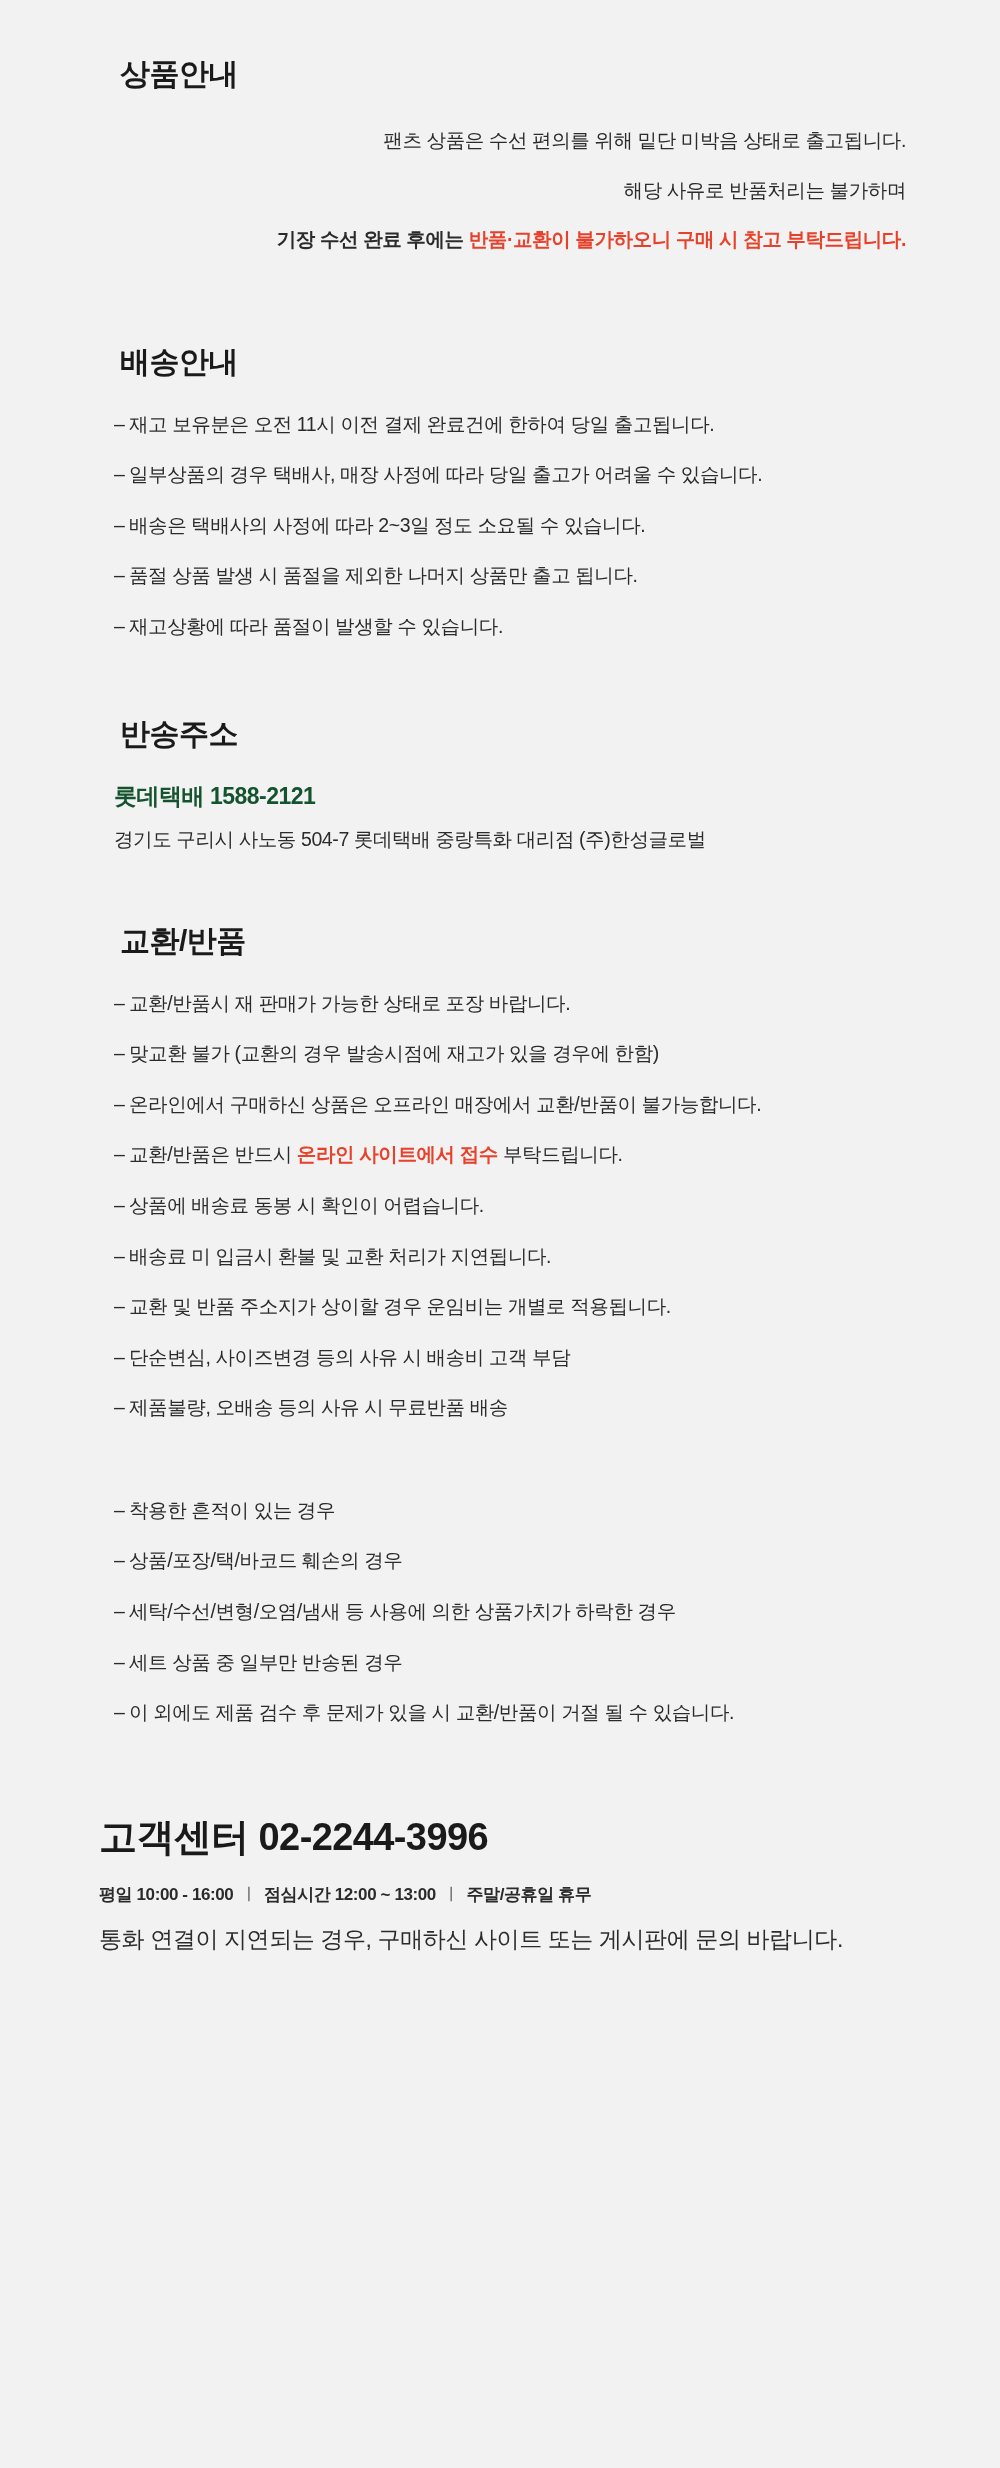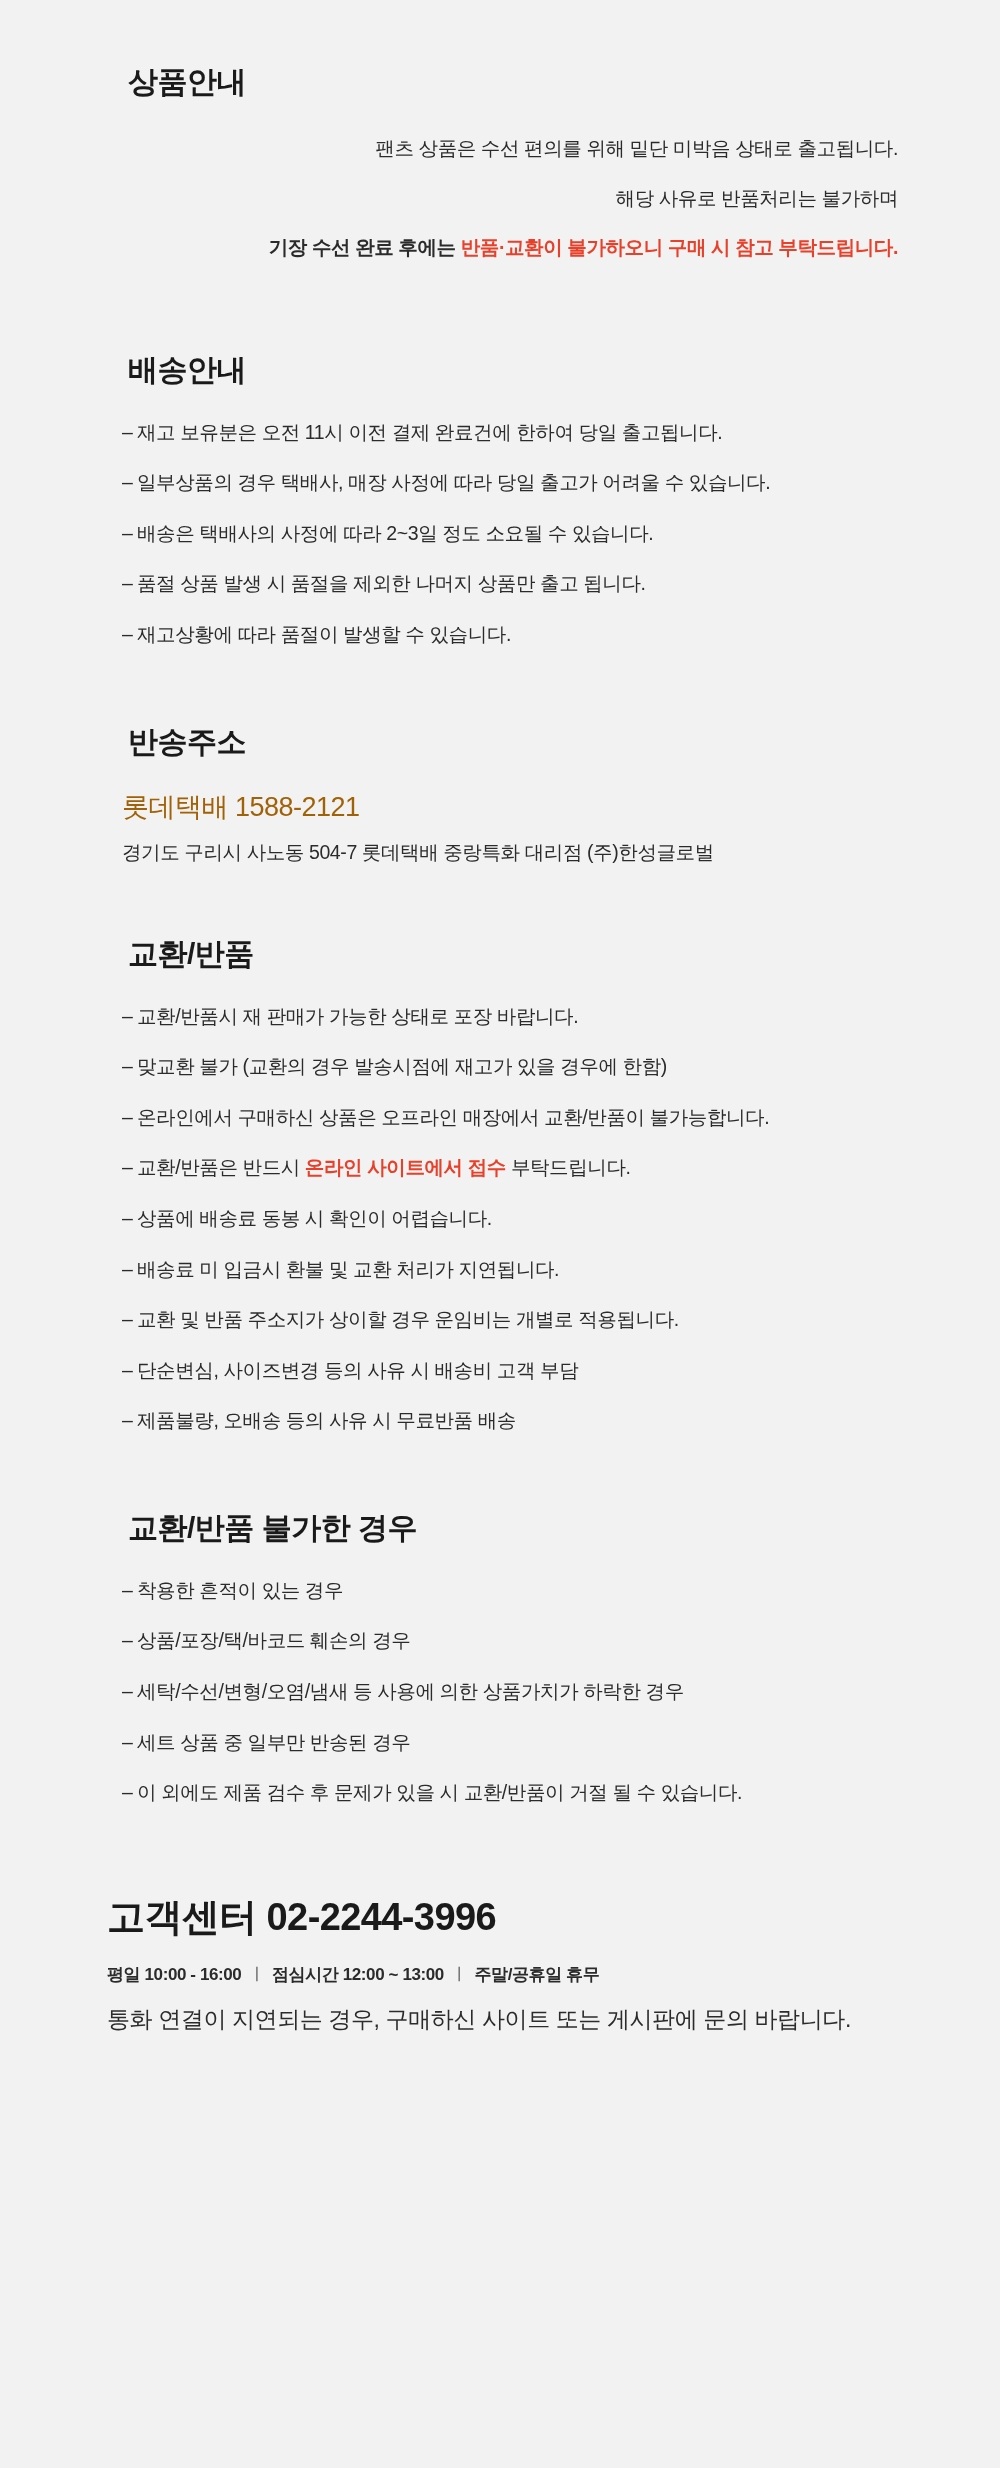--- a/index.html
+++ b/index.html
@@ -11,21 +11,21 @@
     width: 1000px;
     min-height: 2468px;
     font-family: "Liberation Sans", "DejaVu Sans", sans-serif;
     color: #222222;
     -webkit-font-smoothing: antialiased;
   }
   .page {
     width: 1000px;
     min-height: 2468px;
     box-sizing: border-box;
-    padding: 12px;
+    padding: 4px;
     position: relative;
   }
   .section {
     padding: 0 90px 0 110px;
   }
   h2.sec-title {
     font-size: 30px;
     font-weight: 700;
     letter-spacing: -0.5px;
     margin: 0 0 26px 0;
@@ -66,23 +66,23 @@
     margin-bottom: 18px;
     text-align: right;
   }
 
   
   .gap-lg { height: 68px; }
   .gap-md { height: 52px; }
 
   
   .addr-phone {
-    font-size: 27px;
-    font-weight: 400;
-    color: #a16207;
+    font-size: 23px;
+    font-weight: 700;
+    color: #14532d;
     letter-spacing: -0.5px;
     margin: 0 0 14px 0;
   }
   .addr-detail {
     font-size: 19.5px;
     font-weight: 500;
     color: #2b2b2b;
     letter-spacing: -0.4px;
     margin: 0;
   }
@@ -170,21 +170,20 @@
       <p class="line"><span class="dash">–</span><span>배송료 미 입금시 환불 및 교환 처리가 지연됩니다.</span></p>
       <p class="line"><span class="dash">–</span><span>교환 및 반품 주소지가 상이할 경우 운임비는 개별로 적용됩니다.</span></p>
       <p class="line"><span class="dash">–</span><span>단순변심, 사이즈변경 등의 사유 시 배송비 고객 부담</span></p>
       <p class="line"><span class="dash">–</span><span>제품불량, 오배송 등의 사유 시 무료반품 배송</span></p>
     </div>
   </section>
 
   <div class="gap-md"></div>
 
   <section class="section" id="sec-notallowed">
-    <h2 class="sec-title title-indent">교환/반품 불가한 경우</h2>
     <div class="dash-list">
       <p class="line"><span class="dash">–</span><span>착용한 흔적이 있는 경우</span></p>
       <p class="line"><span class="dash">–</span><span>상품/포장/택/바코드 훼손의 경우</span></p>
       <p class="line"><span class="dash">–</span><span>세탁/수선/변형/오염/냄새 등 사용에 의한 상품가치가 하락한 경우</span></p>
       <p class="line"><span class="dash">–</span><span>세트 상품 중 일부만 반송된 경우</span></p>
       <p class="line"><span class="dash">–</span><span>이 외에도 제품 검수 후 문제가 있을 시 교환/반품이 거절 될 수 있습니다.</span></p>
     </div>
   </section>
 
   <div class="gap-md"></div>

